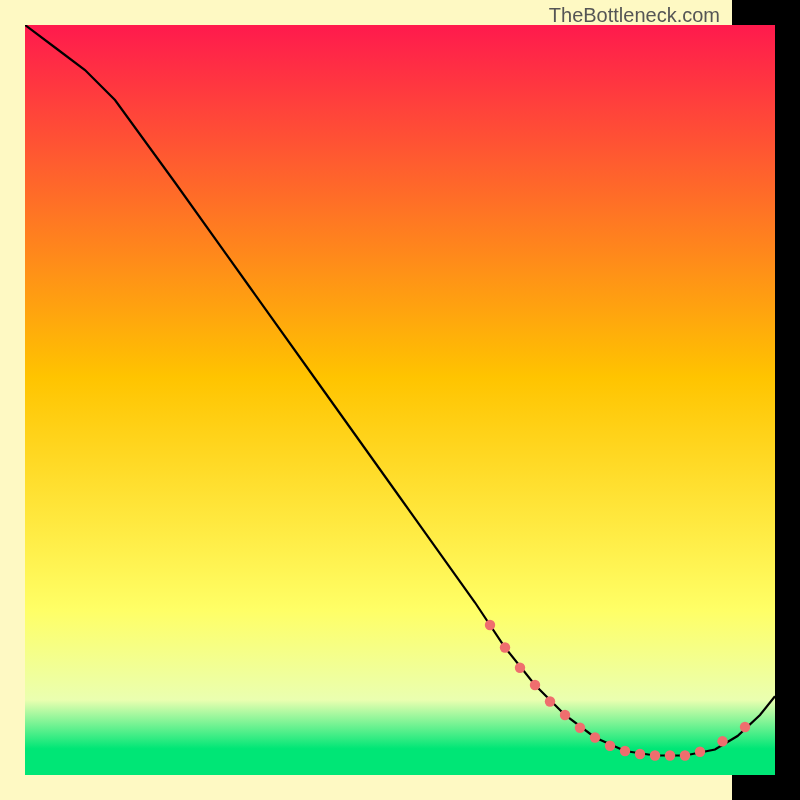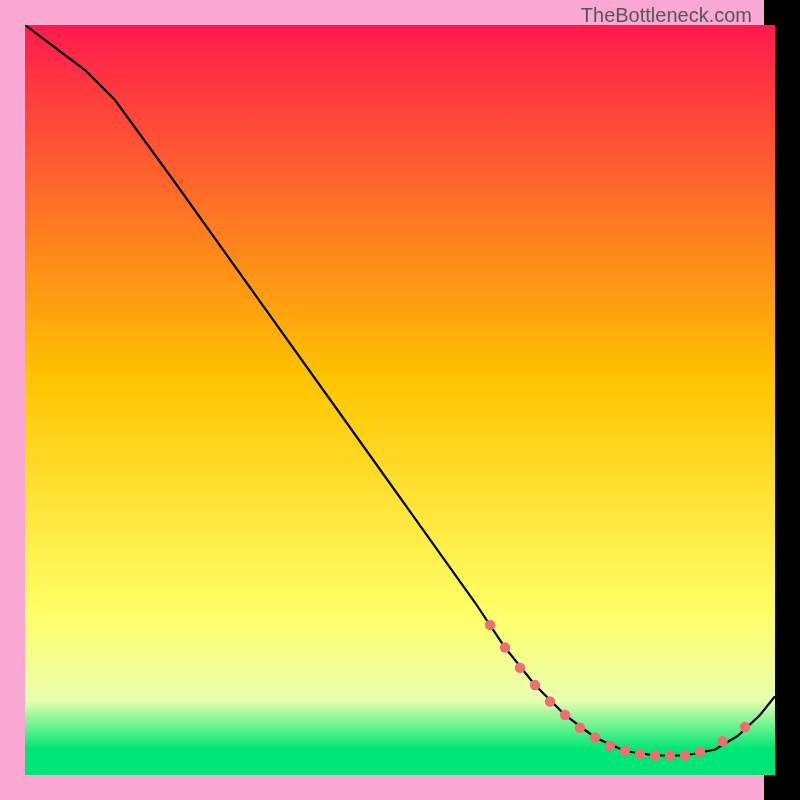--- a/index.html
+++ b/index.html
@@ -8,22 +8,21 @@
     background: #000;
     width: 800px;
     height: 800px;
     overflow: hidden;
     font-family: Arial, sans-serif;
   }
   .container {
     width: 732px;
     height: 800px;
     position: relative;
-    background: #f9a8d4;
-    padding-left: 32px;
+    background: #fef9c3;
   }
   .watermark {
     position: absolute;
     top: 4px;
     right: 12px;
     color: #555;
     font-size: 20px;
     font-weight: 500;
     z-index: 10;
   }

